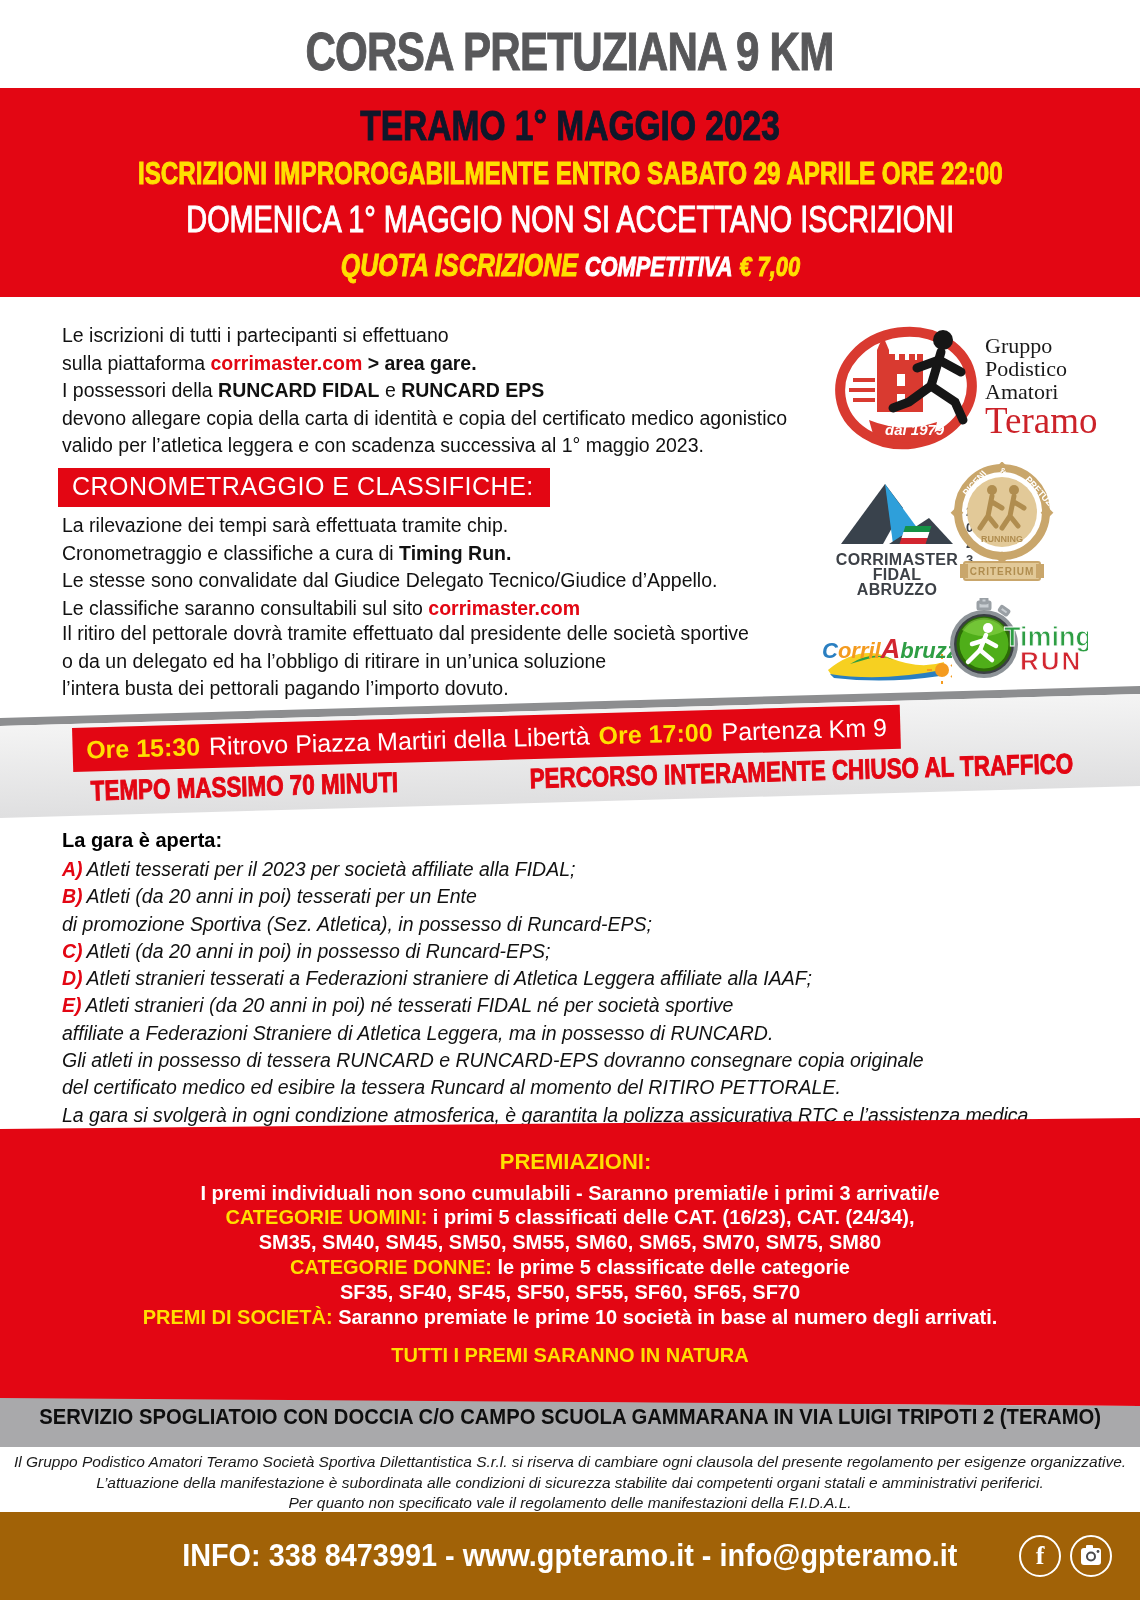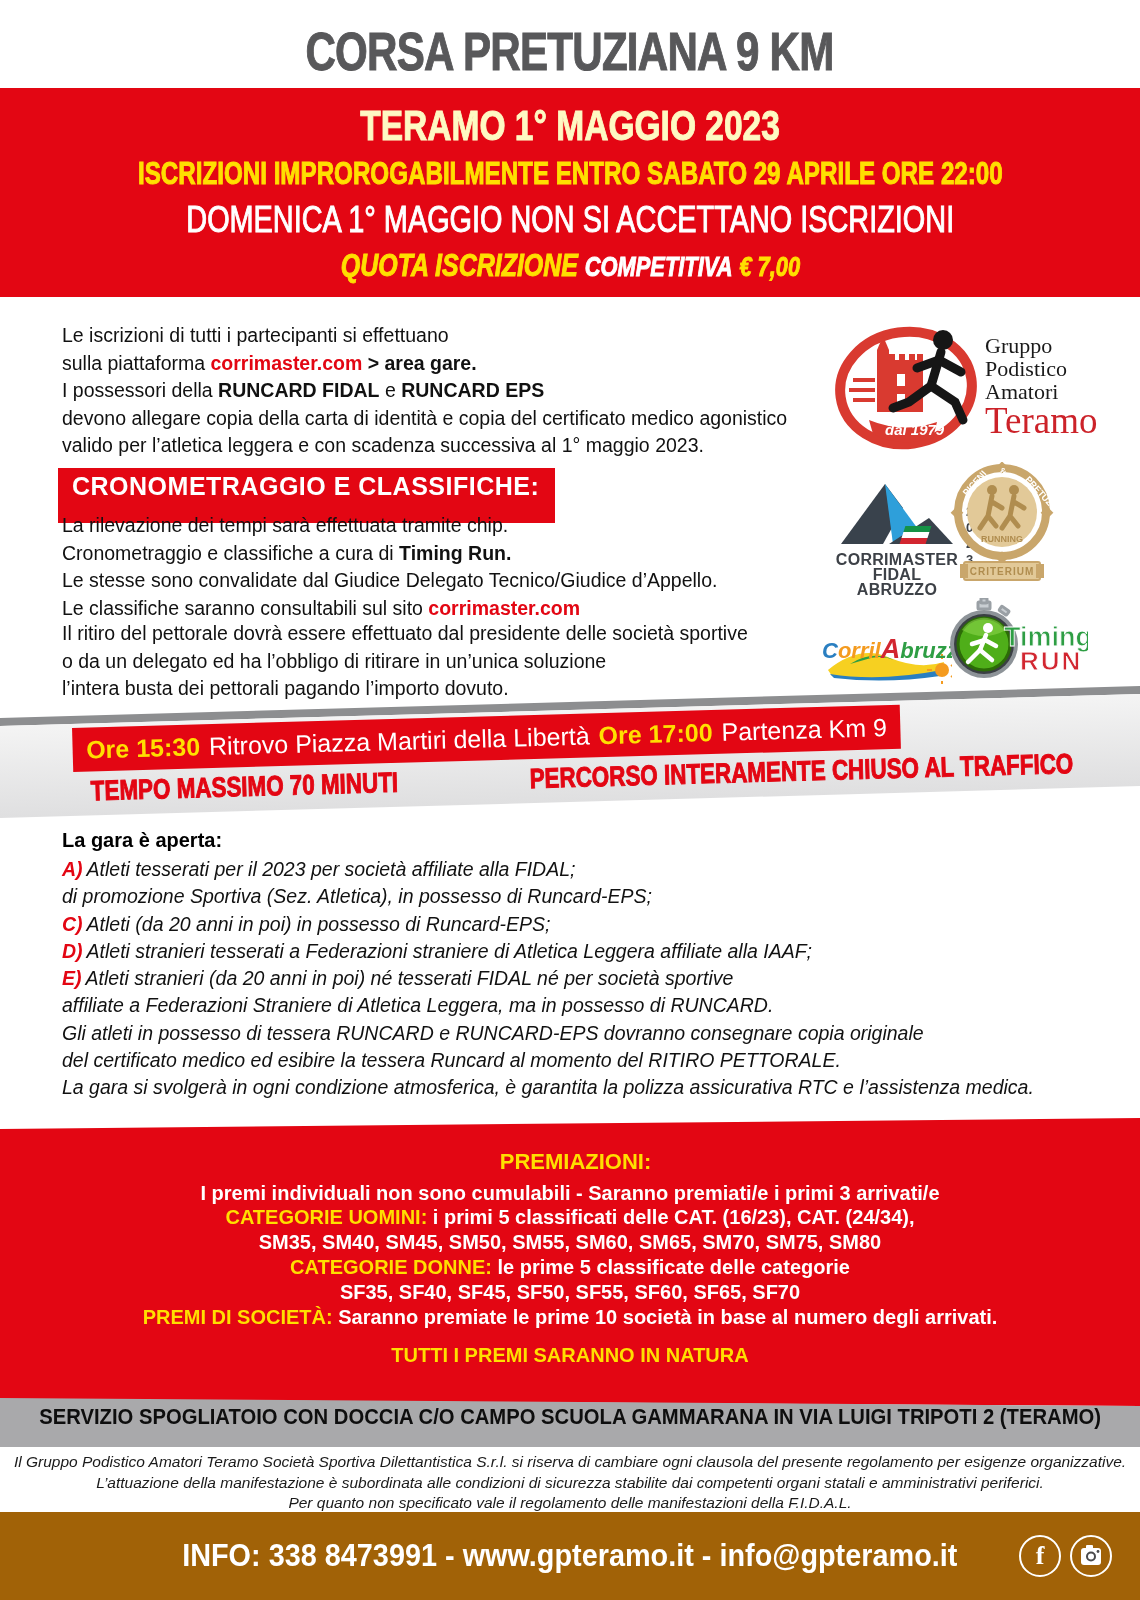--- a/index.html
+++ b/index.html
@@ -12,35 +12,35 @@
   .cond-l { display:inline-block; transform:scaleX(0.82); transform-origin:left center; white-space:nowrap; }
   .heavy { -webkit-text-stroke:1px currentColor; }
 
   
   .main-title { position:absolute; top:20px; left:0; width:100%; text-align:center;
     font-size:54px; font-weight:bold; color:#58585a; letter-spacing:-1px; }
 
   
   .hero { position:absolute; top:88px; left:0; width:100%; height:209px; background:#e30613;
     display:flex; flex-direction:column; justify-content:space-evenly; align-items:center; padding:6px 0; }
-  .hero-line1 { font-size:43px; font-weight:bold; color:#fef9c3; }
+  .hero-line1 { font-size:43px; font-weight:bold; color:#0f172a; }
   .hero-line2 { font-size:31px; font-weight:bold; color:#ffdf00; }
   .hero-line3 { font-size:37px; font-weight:normal; color:#ffffff; }
   .hero-line4 { font-size:32px; font-weight:bold; color:#ffdf00;font-style:italic; }
   .hero-line4 .mid { font-size:28px; color:#ffffff; }
   .hero-line4 .price { font-size:28px; color:#ffdf00; }
 
   
   .txt { font-size:19.5px; line-height:27.5px; color:#111; }
   .intro { position:absolute; left:62px; top:322px; }
   .b { font-weight:bold; }
   .redlink { color:#e30613; font-weight:bold; }
 
   .crono-badge { position:absolute; left:58px; top:468px; background:#e30613; color:#fff;
-    font-weight:bold; font-size:25px; padding:4px 16px 22px 14px; letter-spacing:0.5px; }
+    font-weight:normal; font-size:25px; padding:4px 16px 6px 14px; letter-spacing:0.5px; }
   .crono-par { position:absolute; left:62px; top:512px; }
   .ritiro-par { position:absolute; left:62px; top:620px; }
 
   
   .logo-box { position:absolute; }
   .gpa-text { font-family:"Liberation Serif", serif; color:#1a1a1a; font-size:22px; line-height:23px; }
   .gpa-text .teramo { color:#cc2229; font-size:37px; line-height:36px; }
   .cm-caption { font-size:16px; font-weight:bold; color:#3d4147; line-height:15px; letter-spacing:0.3px; text-align:center; }
   .cm-year { position:absolute; right:-16px; bottom:14px; font-size:13px; font-weight:bold; color:#3d4147;
     writing-mode:vertical-rl; text-orientation:upright; letter-spacing:1px; }
@@ -127,21 +127,21 @@
 
   <div class="crono-badge">CRONOMETRAGGIO E CLASSIFICHE:</div>
   <div class="crono-par txt">
     <div>La rilevazione dei tempi sarà effettuata tramite chip.</div>
     <div><span>Cronometraggio e classifiche a cura di </span><span class="b">Timing Run.</span></div>
     <div>Le stesse sono convalidate dal Giudice Delegato Tecnico/Giudice d’Appello.</div>
     <div><span>Le classifiche saranno consultabili sul sito </span><span class="redlink">corrimaster.com</span></div>
   </div>
 
   <div class="ritiro-par txt">
-    <div>Il ritiro del pettorale dovrà essere effettuato dal presidente delle società sportive</div>
+    <div>Il ritiro del pettorale dovrà tramite effettuato dal presidente delle società sportive</div>
     <div>o da un delegato ed ha l’obbligo di ritirare in un’unica soluzione</div>
     <div>l’intera busta dei pettorali pagando l’importo dovuto.</div>
   </div>
 
   <div class="logo-box" style="left:833px; top:316px; width:250px; height:138px;">
     <svg width="250" height="138" viewBox="0 0 250 138">
       <ellipse cx="73" cy="72" rx="66" ry="56" fill="none" stroke="#d93a30" stroke-width="10" transform="rotate(-8 73 72)"></ellipse>
       <g fill="#d93a30">
         <path d="M44 34 L50 20 L56 34 L56 96 L44 96 Z"></path>
         <rect x="56" y="44" width="34" height="52"></rect>
@@ -270,20 +270,21 @@
     </div>
     <div class="ribbon-row2">
       <span class="cond-l heavy">TEMPO MASSIMO 70 MINUTI</span>
       <span class="cond-l heavy">PERCORSO INTERAMENTE CHIUSO AL TRAFFICO</span>
     </div>
   </div>
 
   <div class="gara">
     <div class="gara-head">La gara è aperta:</div>
     <div class="gara-line"><span class="lbl">A)</span><span>Atleti tesserati per il 2023 per società affiliate alla FIDAL;</span></div>
+    <div class="gara-line"><span class="lbl">B)</span><span>Atleti (da 20 anni in poi) tesserati per un Ente</span></div>
     <div class="gara-line"><span>di promozione Sportiva (Sez. Atletica), in possesso di Runcard-EPS;</span></div>
     <div class="gara-line"><span class="lbl">C)</span><span>Atleti (da 20 anni in poi) in possesso di Runcard-EPS;</span></div>
     <div class="gara-line"><span class="lbl">D)</span><span>Atleti stranieri tesserati a Federazioni straniere di Atletica Leggera affiliate alla IAAF;</span></div>
     <div class="gara-line"><span class="lbl">E)</span><span>Atleti stranieri (da 20 anni in poi) né tesserati FIDAL né per società sportive</span></div>
     <div class="gara-line"><span>affiliate a Federazioni Straniere di Atletica Leggera, ma in possesso di RUNCARD.</span></div>
     <div class="gara-line"><span>Gli atleti in possesso di tessera RUNCARD e RUNCARD-EPS dovranno consegnare copia originale</span></div>
     <div class="gara-line"><span>del certificato medico ed esibire la tessera Runcard al momento del RITIRO PETTORALE.</span></div>
     <div class="gara-line"><span>La gara si svolgerà in ogni condizione atmosferica, è garantita la polizza assicurativa RTC e l’assistenza medica.</span></div>
   </div>
 

